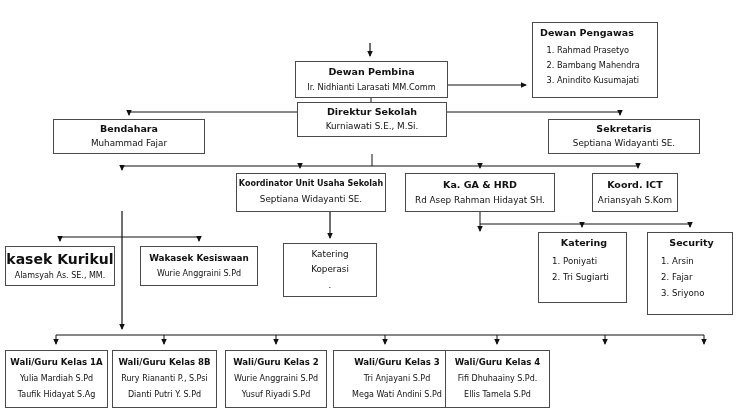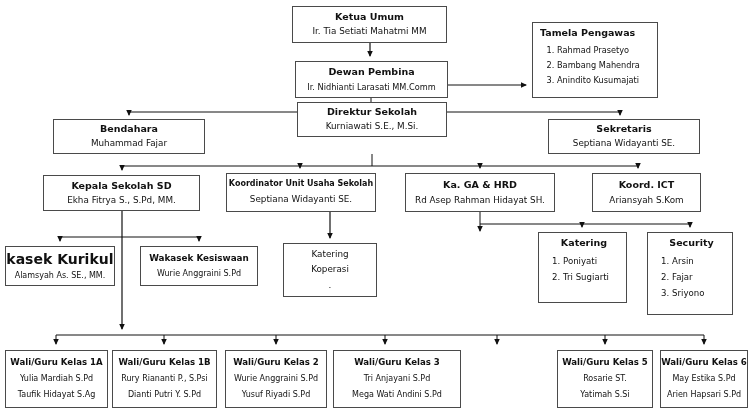--- a/index.html
+++ b/index.html
@@ -69,27 +69,23 @@
     <line x1="56" y1="335" x2="704" y2="335" stroke="#111" stroke-width="1"></line>
     <line x1="56" y1="335" x2="56" y2="344" stroke="#111" stroke-width="1" marker-end="url(#arr)"></line>
     <line x1="164" y1="335" x2="164" y2="344" stroke="#111" stroke-width="1" marker-end="url(#arr)"></line>
     <line x1="276" y1="335" x2="276" y2="344" stroke="#111" stroke-width="1" marker-end="url(#arr)"></line>
     <line x1="385" y1="335" x2="385" y2="344" stroke="#111" stroke-width="1" marker-end="url(#arr)"></line>
     <line x1="497" y1="335" x2="497" y2="344" stroke="#111" stroke-width="1" marker-end="url(#arr)"></line>
     <line x1="605" y1="335" x2="605" y2="344" stroke="#111" stroke-width="1" marker-end="url(#arr)"></line>
     <line x1="704" y1="335" x2="704" y2="344" stroke="#111" stroke-width="1" marker-end="url(#arr)"></line>
   </svg>
 
-  <div class="node" style="left:292px;top:6px;width:155px;height:37px">
-    <div class="title">Ketua Umum</div>
-    <div class="name">Ir. Tia Setiati Mahatmi MM</div>
-  </div>
 
   <div class="node list-node compact" style="left:532px;top:22px;width:126px;height:76px">
-    <div class="title">Tamela Pengawas</div>
+    <div class="title">Dewan Pengawas</div>
     <ol>
       <li>Rahmad Prasetyo</li>
       <li>Bambang Mahendra</li>
       <li>Anindito Kusumajati</li>
     </ol>
   </div>
 
   <div class="node" style="left:295px;top:61px;width:153px;height:37px">
     <div class="title">Dewan Pembina</div>
     <div class="name n-sm" style="font-size:8.2px">Ir. Nidhianti Larasati MM.Comm</div>
@@ -101,33 +97,29 @@
   </div>
   <div class="node" style="left:297px;top:102px;width:150px;height:35px">
     <div class="title">Direktur Sekolah</div>
     <div class="name">Kurniawati S.E., M.Si.</div>
   </div>
   <div class="node" style="left:548px;top:119px;width:152px;height:35px">
     <div class="title">Sekretaris</div>
     <div class="name">Septiana Widayanti SE.</div>
   </div>
 
-  <div class="node" style="left:43px;top:175px;width:157px;height:36px">
-    <div class="title">Kepala Sekolah SD</div>
-    <div class="name">Ekha Fitrya S., S.Pd, MM.</div>
-  </div>
-  <div class="node t-sm" style="left:226px;top:173px;width:150px;height:39px">
+  <div class="node t-sm" style="left:236px;top:173px;width:150px;height:39px">
     <div class="title">Koordinator Unit Usaha Sekolah</div>
     <div class="name">Septiana Widayanti SE.</div>
   </div>
   <div class="node" style="left:405px;top:173px;width:150px;height:39px">
     <div class="title">Ka. GA &amp; HRD</div>
     <div class="name">Rd Asep Rahman Hidayat SH.</div>
   </div>
-  <div class="node" style="left:592px;top:173px;width:109px;height:39px">
+  <div class="node" style="left:592px;top:173px;width:86px;height:39px">
     <div class="title">Koord. ICT</div>
     <div class="name n-sm">Ariansyah S.Kom</div>
   </div>
 
   <div class="node n-sm" style="left:5px;top:246px;width:110px;height:40px">
     <div class="title" style="font-size:14px">Wakasek Kurikulum</div>
     <div class="name">Alamsyah As. SE., MM.</div>
   </div>
   <div class="node n-sm" style="left:140px;top:246px;width:118px;height:40px">
     <div class="title" style="font-size:8.8px">Wakasek Kesiswaan</div>
@@ -153,38 +145,33 @@
       <li>Sriyono</li>
     </ol>
   </div>
 
   <div class="node bottom" style="left:5px;top:350px;width:103px;height:58px">
     <div class="title">Wali/Guru Kelas 1A</div>
     <div class="name">Yulia Mardiah S.Pd</div>
     <div class="name">Taufik Hidayat S.Ag</div>
   </div>
   <div class="node bottom" style="left:112px;top:350px;width:105px;height:58px">
-    <div class="title">Wali/Guru Kelas 1B</div>
+    <div class="title">Wali/Guru Kelas 8B</div>
     <div class="name">Rury Riananti P., S.Psi</div>
     <div class="name">Dianti Putri Y. S.Pd</div>
   </div>
   <div class="node bottom" style="left:225px;top:350px;width:102px;height:58px">
     <div class="title">Wali/Guru Kelas 2</div>
     <div class="name">Wurie Anggraini S.Pd</div>
     <div class="name">Yusuf Riyadi S.Pd</div>
   </div>
   <div class="node bottom" style="left:333px;top:350px;width:128px;height:58px">
     <div class="title">Wali/Guru Kelas 3</div>
     <div class="name">Tri Anjayani S.Pd</div>
     <div class="name">Mega Wati Andini S.Pd</div>
   </div>
-  <div class="node bottom" style="left:557px;top:350px;width:96px;height:58px">
-    <div class="title">Wali/Guru Kelas 5</div>
-    <div class="name">Rosarie ST.</div>
-    <div class="name">Yatimah S.Si</div>
-  </div>
-  <div class="node bottom" style="left:660px;top:350px;width:88px;height:58px">
-    <div class="title">Wali/Guru Kelas 6</div>
-    <div class="name">May Estika S.Pd</div>
-    <div class="name">Arien Hapsari S.Pd</div>
+  <div class="node bottom" style="left:445px;top:350px;width:105px;height:58px">
+    <div class="title">Wali/Guru Kelas 4</div>
+    <div class="name">Fifi Dhuhaainy S.Pd.</div>
+    <div class="name">Ellis Tamela S.Pd</div>
   </div>
 
 </div>
 
 </body></html>

